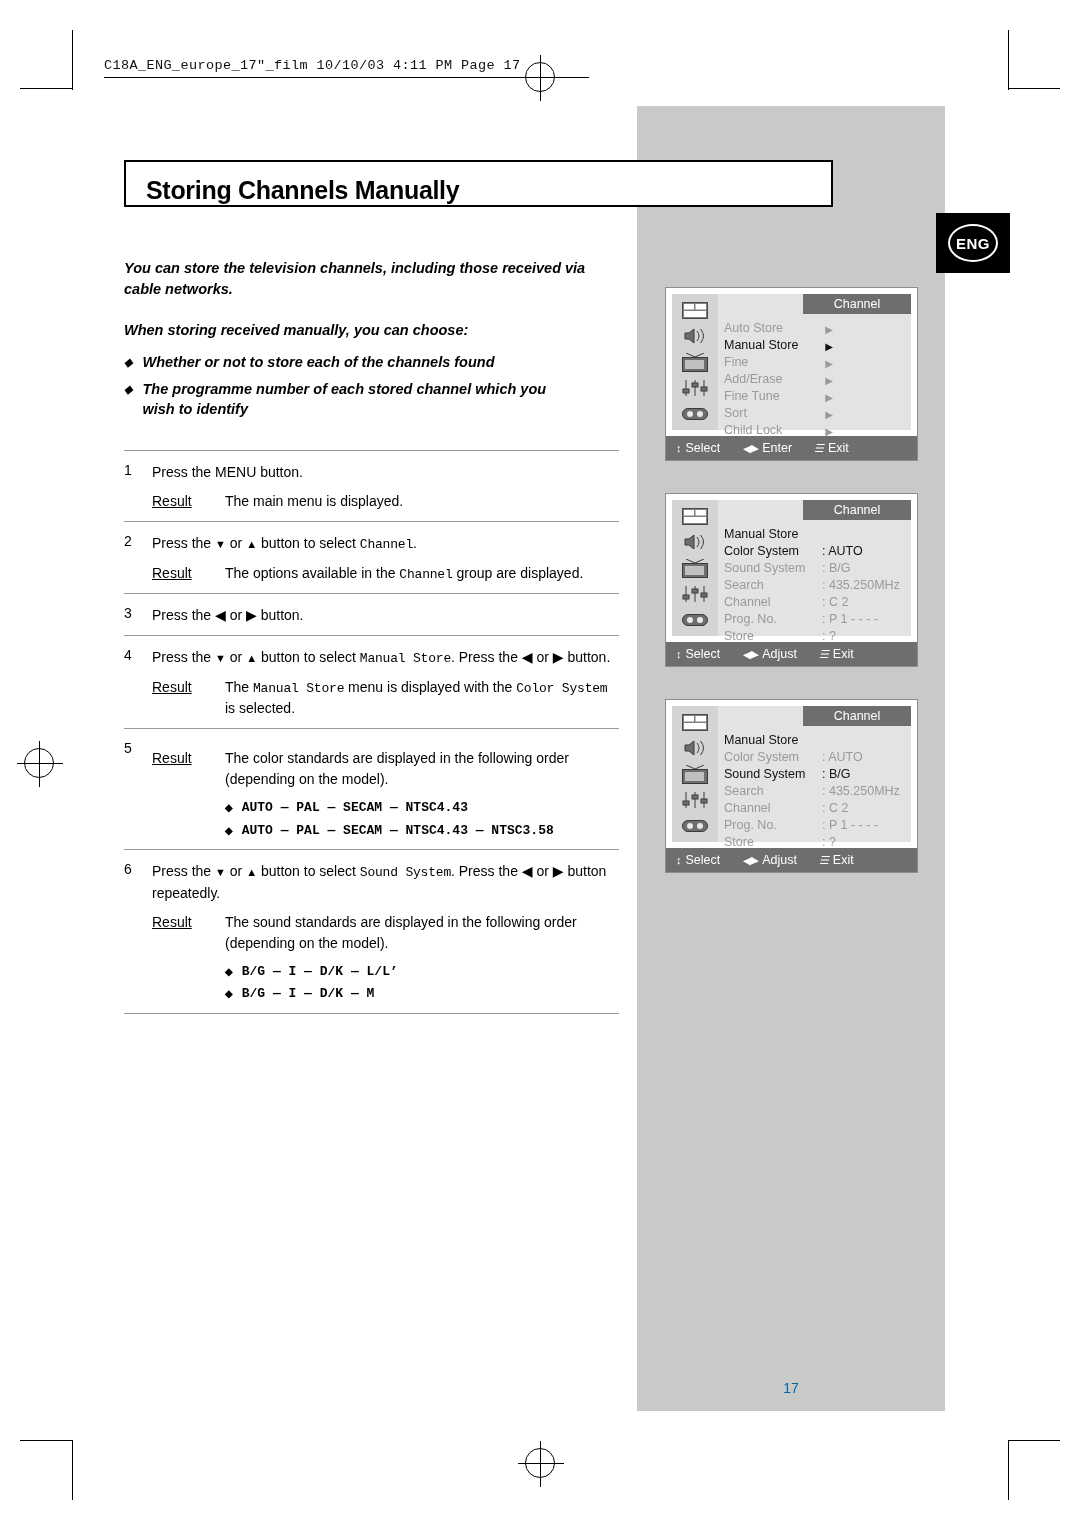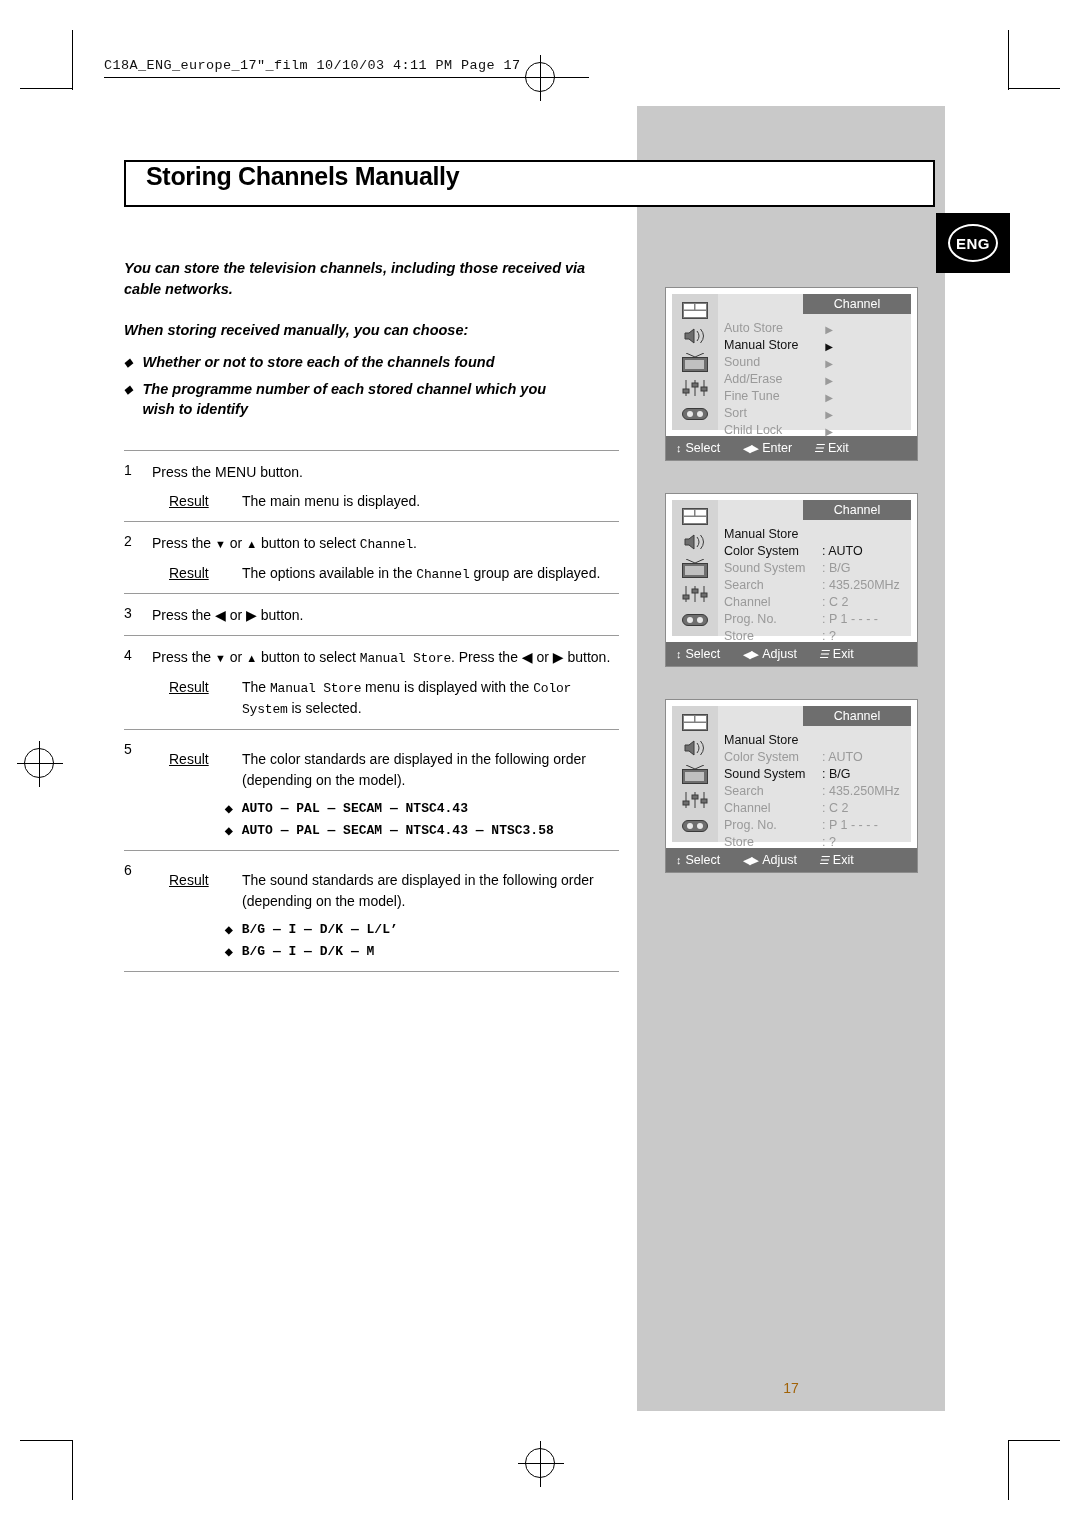--- a/index.html
+++ b/index.html
@@ -40,23 +40,23 @@
     background:#000; display:flex; align-items:center; justify-content:center;
   }
   .eng-badge .oval {
     width:46px; height:34px; border:2px solid #fff; border-radius:50%;
     color:#fff; font-size:15px; font-weight:bold; letter-spacing:0.5px;
     display:flex; align-items:center; justify-content:center;
   }
 
   
   .title-box {
-    position:absolute; left:124px; top:160px; width:811px; height:47px;
+    position:absolute; left:124px; top:160px; width:709px; height:47px;
     border:2px solid #000; background:#fff; box-sizing:border-box;
-    display:flex; align-items:flex-start;
+    display:flex; align-items:flex-end;
   }
   .title-box h1 {
     margin:0; padding-left:20px; font-size:25px; font-weight:bold;
     letter-spacing:-0.3px; color:#000;
   }
 
   
   .intro {
     position:absolute; left:124px; top:258px; width:520px;
     font-size:14.5px; font-style:italic; font-weight:bold; color:#000000;
@@ -73,21 +73,21 @@
   .bullet .dia { color:#000; font-size:11px; padding-top:3px; }
 
   
   .steps { position:absolute; left:124px; top:450px; width:495px; }
   .rule { height:1px; background:#9a9a9a; width:495px; }
   .step { display:flex; padding:11px 0 9px 0; }
   .step .num { width:28px; font-size:14px; color:#000; flex:0 0 28px; }
   .step .body { flex:1; font-size:14px; color:#000; line-height:1.5; }
   .mono { font-family:"Liberation Mono", monospace; font-size:13px; letter-spacing:-0.2px; }
   .res { display:flex; margin-top:8px; }
-  .res .lab { width:73px; flex:0 0 73px; text-decoration:underline;margin-left:17px; }
+  .res .lab { width:73px; flex:0 0 73px; text-decoration:underline; }
   .res .val { flex:1; }
   .optlist { margin-top:8px; }
   .optrow { display:flex; gap:9px; align-items:flex-start; margin-top:3px;
             font-family:"Liberation Mono", monospace; font-size:13px; font-weight:bold; }
   .optrow .dia { font-family:"Liberation Sans",sans-serif; font-size:10px; padding-top:2px; }
   .arrow { font-size:11px; }
 
   
   .osd {
     position:absolute; width:253px; background:#ffffff;
@@ -118,21 +118,21 @@
   .osd-foot {
     height:24px; background:#6e6e6e; color:#fff; display:flex; align-items:center;
     font-size:12.5px; padding-left:10px; gap:22px;
   }
   .osd-foot span { display:flex; align-items:center; gap:5px; }
   .glyph { font-size:11px; letter-spacing:-1px; }
 
   
   .pageno {
     position:absolute; left:637px; top:1380px; width:308px;
-    text-align:center; font-size:14px; color:#a16207;
+    text-align:center; font-size:14px; color:#0369a1;
   }
 </style>
 </head>
 <body>
 
 <div class="page">
 
   <div class="crop-v" style="left:72px; top:30px; height:60px;"></div>
   <div class="crop-v" style="left:1008px; top:30px; height:60px;"></div>
   <div class="crop-v" style="left:72px; top:1440px; height:60px;"></div>
@@ -243,20 +243,23 @@
             <span>AUTO — PAL — SECAM — NTSC4.43 — NTSC3.58</span>
           </div>
         </div>
       </div>
     </div>
     <div class="rule"></div>
 
     <div class="step">
       <div class="num">6</div>
       <div class="body">
+        <div>
+          <span>Press the </span><span class="arrow">▼</span><span> or </span><span class="arrow">▲</span><span> button to select </span><span class="mono">Sound System</span><span>. Press the ◀ or ▶ button repeatedly.</span>
+        </div>
         <div class="res">
           <span class="lab">Result</span>
           <span class="val">The sound standards are displayed in the following order (depending on the model).</span>
         </div>
         <div class="optlist" style="padding-left:73px;">
           <div class="optrow">
             <span class="dia">◆</span>
             <span>B/G — I — D/K — L/L’</span>
           </div>
           <div class="optrow">
@@ -321,21 +324,21 @@
       <div class="osd-list">
         <div class="osd-row">
             <span class="nm dim">Auto Store</span>
             <span class="ar dim">▶</span>
           </div>
         <div class="osd-row">
             <span class="nm on">Manual Store</span>
             <span class="ar on">▶</span>
           </div>
         <div class="osd-row">
-            <span class="nm dim">Sound</span>
+            <span class="nm dim">Fine</span>
             <span class="ar dim">▶</span>
           </div>
         <div class="osd-row">
             <span class="nm dim">Add/Erase</span>
             <span class="ar dim">▶</span>
           </div>
         <div class="osd-row">
             <span class="nm dim">Fine Tune</span>
             <span class="ar dim">▶</span>
           </div>

